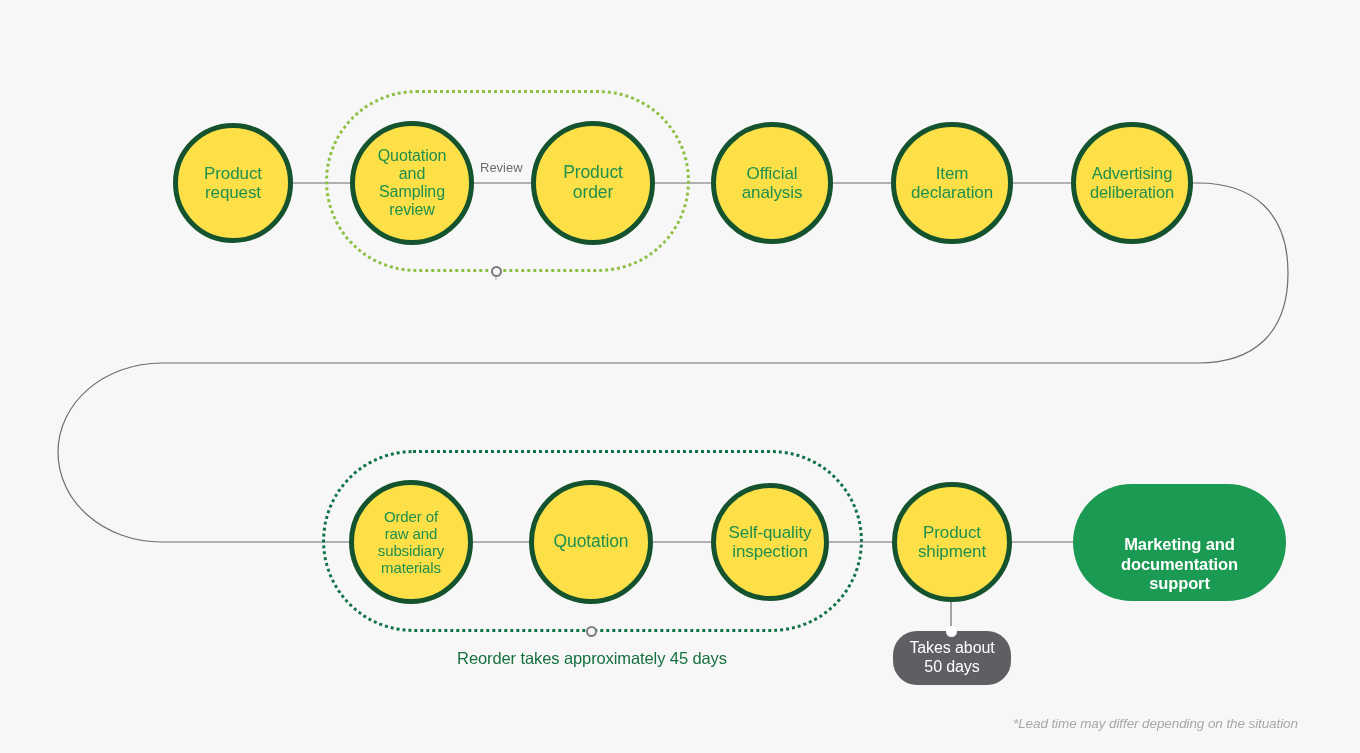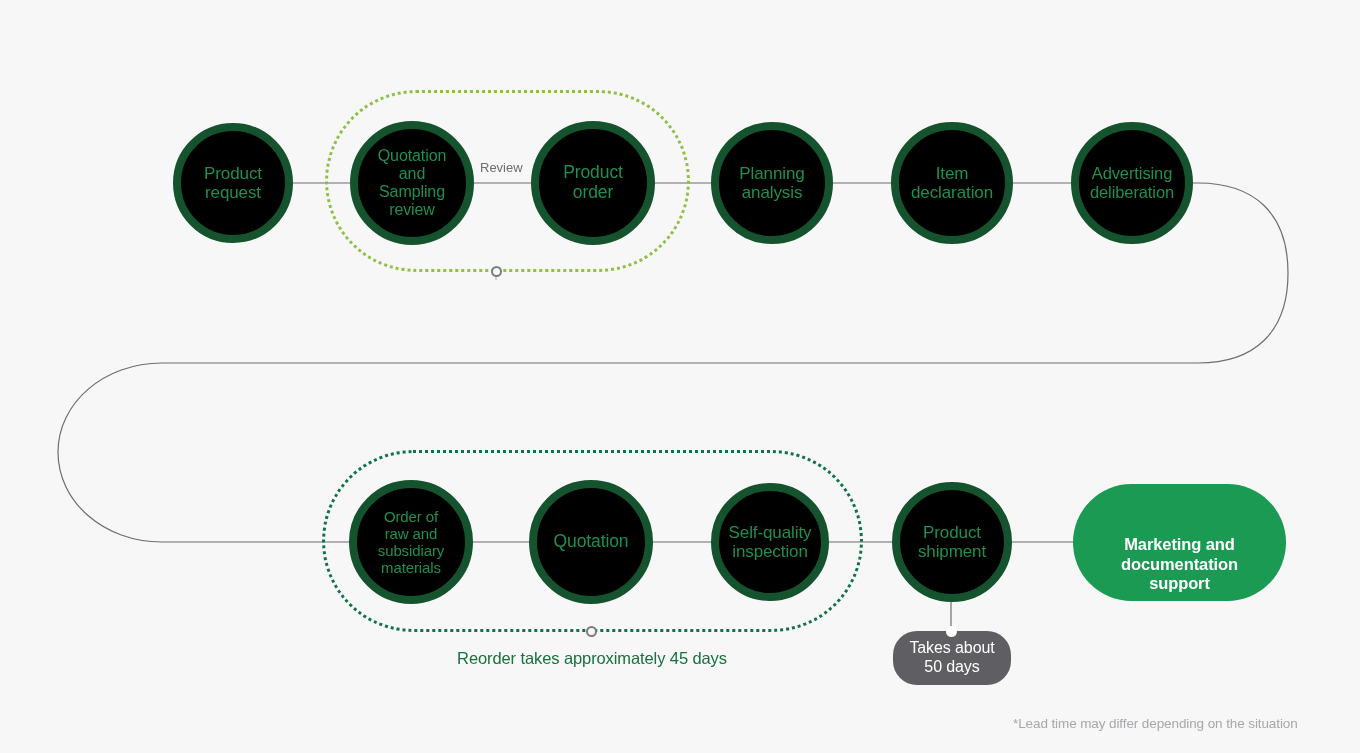--- a/index.html
+++ b/index.html
@@ -27,22 +27,22 @@
     width: 1360px;
     height: 753px;
     pointer-events: none;
   }
 
   
   .node {
     position: absolute;
     box-sizing: border-box;
     border-radius: 50%;
-    background: #000000;
-    border: 8px solid #14532d;
+    background: #fde047;
+    border: 5px solid #14532d;
     display: flex;
     align-items: center;
     justify-content: center;
     text-align: center;
     color: #1f8f4e;
     line-height: 1.14;
     letter-spacing: -0.1px;
   }
   .node .lbl {
     display: block;
@@ -191,21 +191,21 @@
 Sampling
 review</span>
   </div>
 
   <div class="node" style="left:531px; top:121px; width:124px; height:124px; font-size:17.5px;">
     <span class="lbl">Product
 order</span>
   </div>
 
   <div class="node" style="left:711px; top:122px; width:122px; height:122px; font-size:17px;">
-    <span class="lbl">Planning
+    <span class="lbl">Official
 analysis</span>
   </div>
 
   <div class="node" style="left:891px; top:122px; width:122px; height:122px; font-size:17px;">
     <span class="lbl">Item
 declaration</span>
   </div>
 
   <div class="node" style="left:1071px; top:122px; width:122px; height:122px; font-size:16.5px;">
     <span class="lbl">Advertising
@@ -240,15 +240,15 @@
 documentation
 support</span>
   </div>
 
   <div class="badge" style="left:893px; top:631px; width:118px; height:54px;">
     <span class="lbl">Takes about
 50 days</span>
   </div>
   <div class="badge-dot" style="left:946px; top:626px;"></div>
 
-  <div class="footnote" style="left:1013px; top:716px;">*Lead time may differ depending on the situation</div>
+  <div class="footnote" style="left:1013px; top:716px;font-style:italic;">*Lead time may differ depending on the situation</div>
 
 </div>
 
 </body></html>

